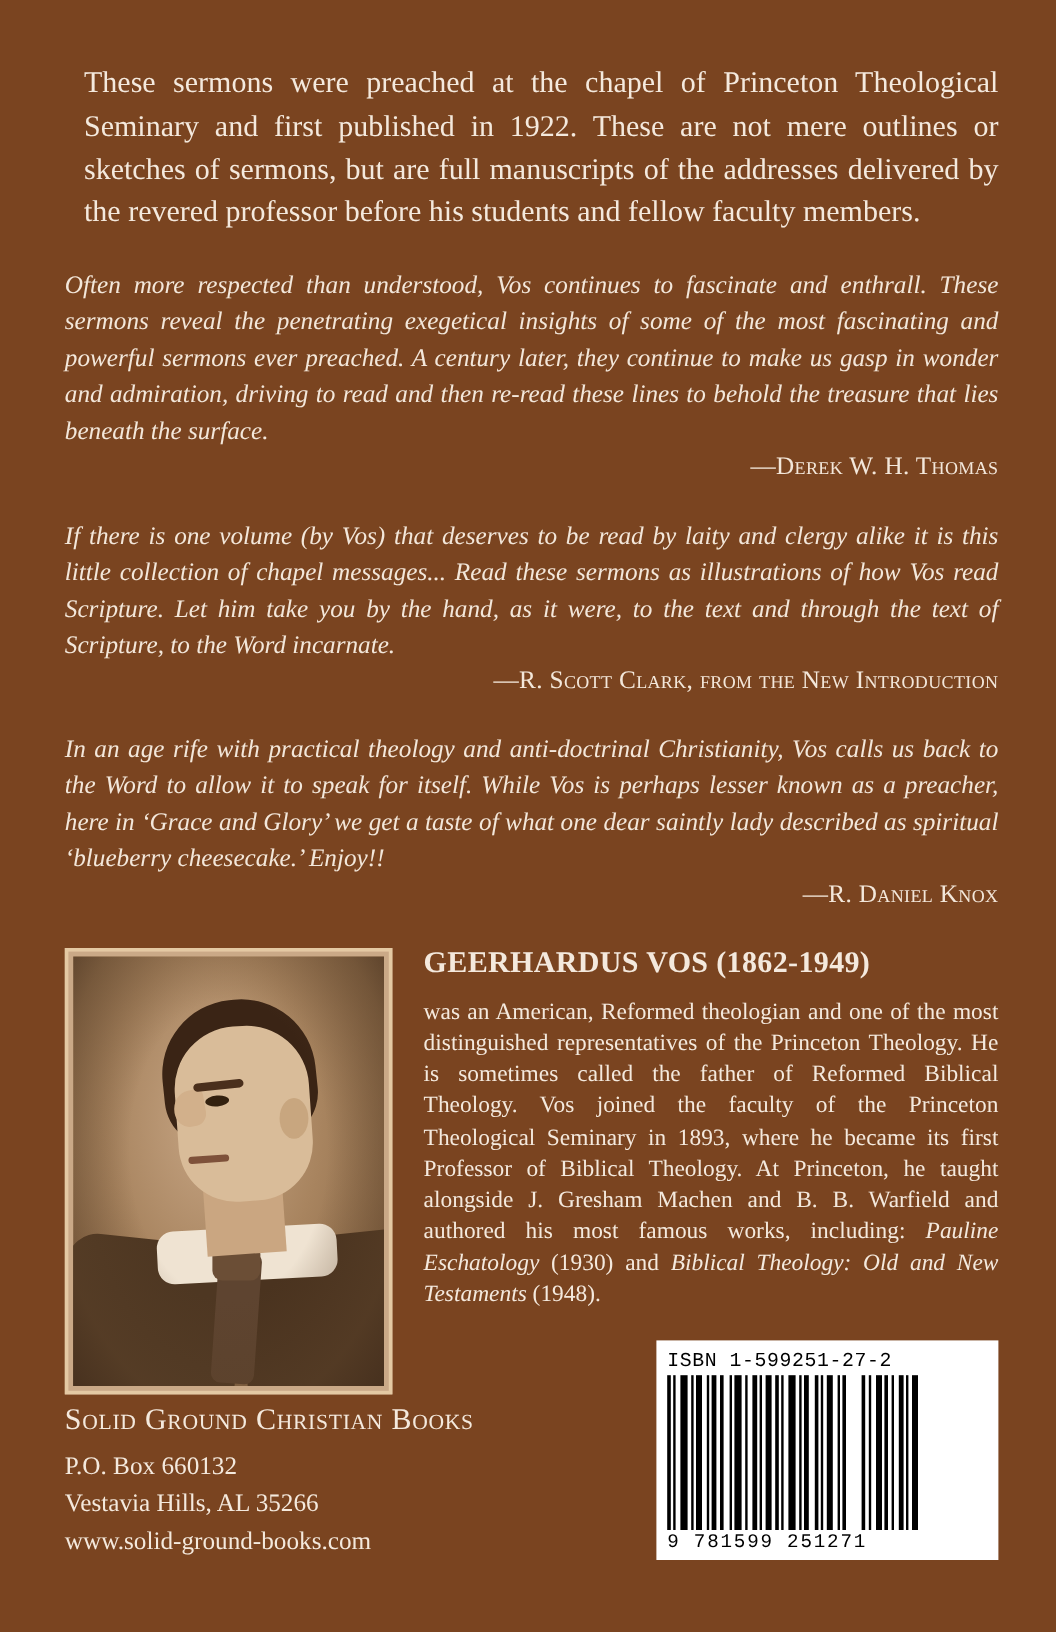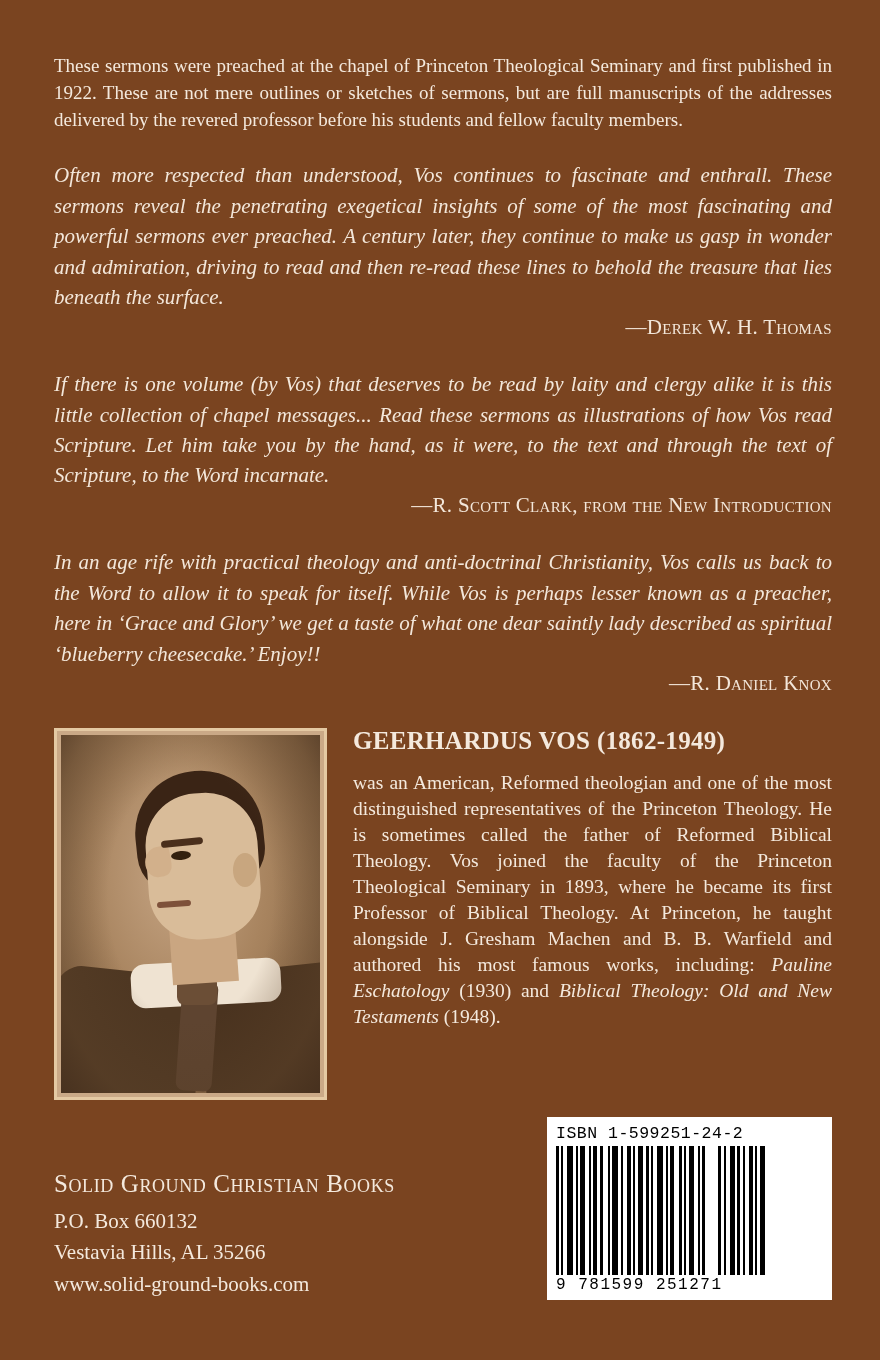--- a/index.html
+++ b/index.html
@@ -18,25 +18,26 @@
   .page {
     position: absolute;
     left: 0; top: 0;
     width: 880px;
     height: 1360px;
     box-sizing: border-box;
     padding: 52px 48px 20px 54px;
   }
   
   .blurb {
-    font-size: 19px;
+    font-size: 25px;
     line-height: 1.43;
     text-align: justify;
     color: #f5ead e;
     color: #f4e9dd;
+    margin-left: 16px;
   }
   .blurb p {
     margin: 0;
   }
   .blurb p.indent {
     text-indent: 26px;
   }
   .smallcaps {
     font-variant: small-caps;
     letter-spacing: 0.4px;
@@ -335,21 +336,21 @@
   <div class="footer">
 
     <div class="pub">
       <span class="pubname">Solid Ground Christian Books</span>
       <div>P.O. Box 660132</div>
       <div>Vestavia Hills, AL 35266</div>
       <div>www.solid-ground-books.com</div>
     </div>
 
     <div class="barcode-box">
-      <div class="isbn-line">ISBN 1-599251-24-2</div>
+      <div class="isbn-line">ISBN 1-599251-27-2</div>
       <div class="bars">
         <div class="group">
           <div class="bar" style="width:3px"></div>
           <div class="bar" style="width:2px;background:transparent"></div>
           <div class="bar" style="width:2px"></div>
           <div class="bar" style="width:4px;background:transparent"></div>
           <div class="bar" style="width:6px"></div>
           <div class="bar" style="width:3px;background:transparent"></div>
           <div class="bar" style="width:2px"></div>
           <div class="bar" style="width:2px;background:transparent"></div>

